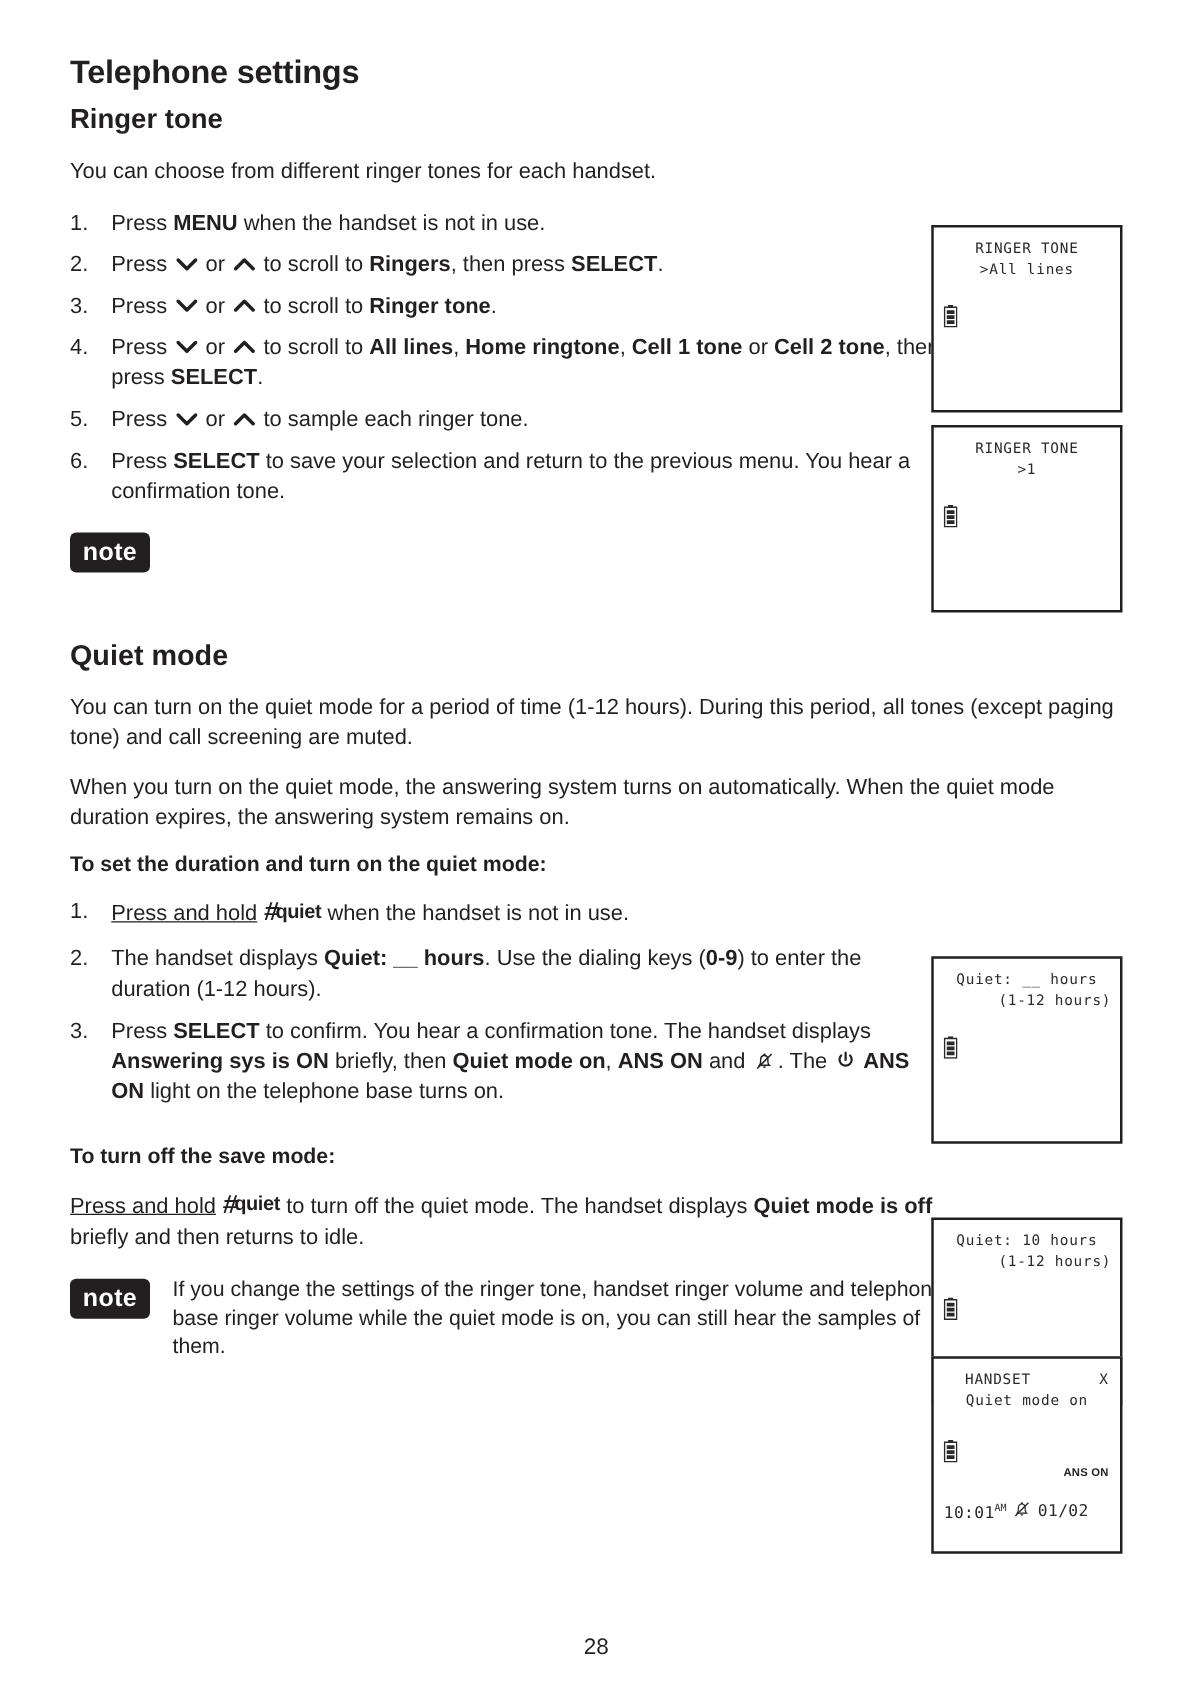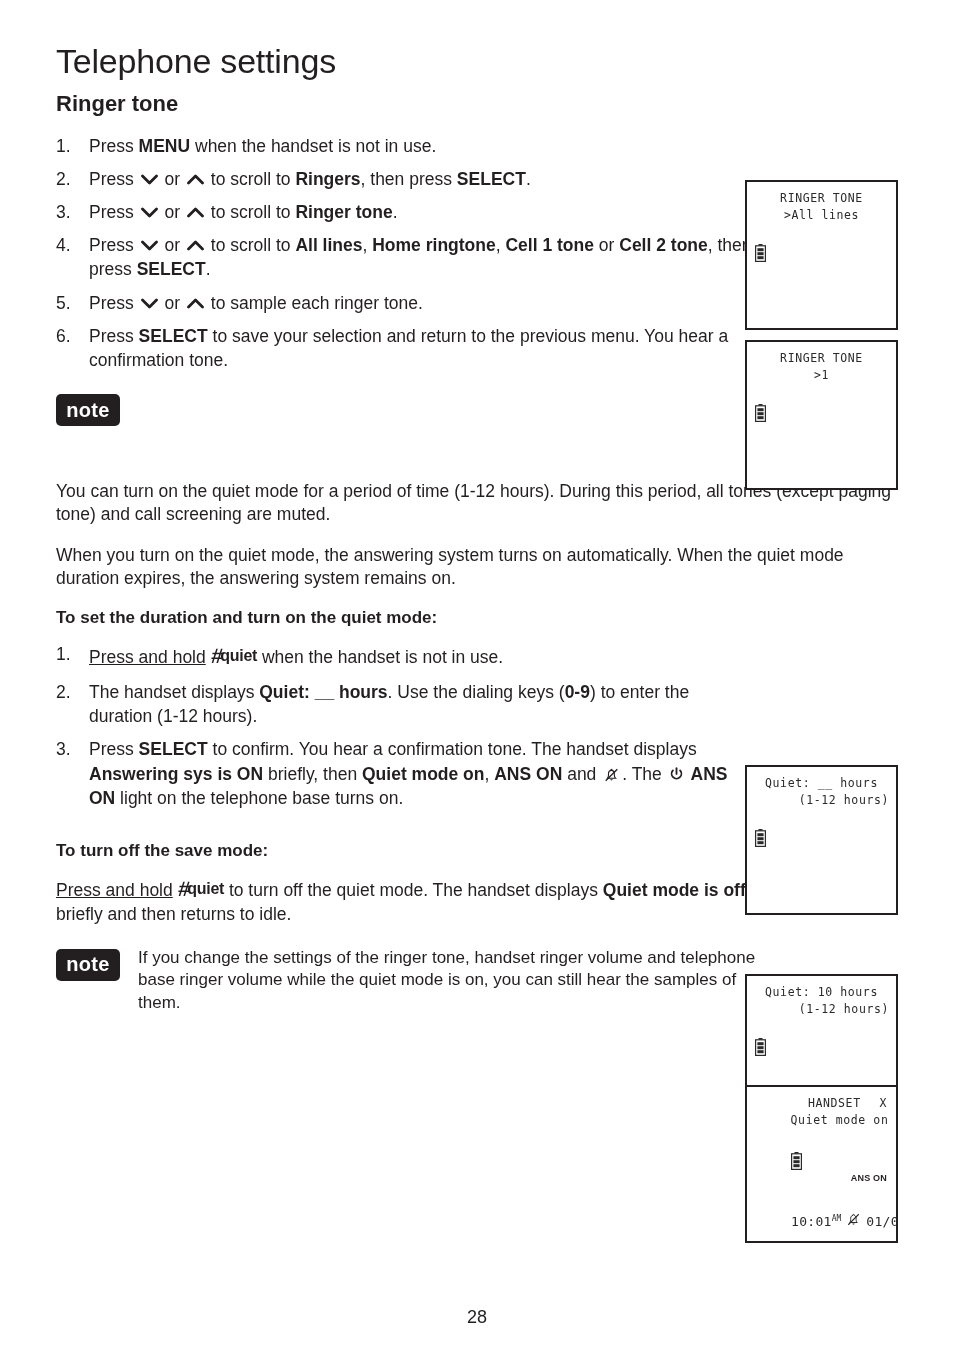--- a/index.html
+++ b/index.html
@@ -23,22 +23,22 @@
 
   
   .content {
     position: absolute;
     left: 56px;
     top: 44px;
     width: 850px;
   }
 
   h1.chapter {
-    font-size: 34px;
-    font-weight: normal;
+    font-size: 26px;
+    font-weight: bold;
     letter-spacing: -0.2px;
     margin: 0 0 12px 0;
     line-height: 1.05;
   }
   h2.section {
     font-size: 22px;
     font-weight: bold;
     margin: 0 0 18px 0;
     line-height: 1.1;
   }
@@ -187,21 +187,21 @@
     top: 86px;
     font-family: "Liberation Sans", sans-serif;
     font-size: 9px;
     font-weight: bold;
     letter-spacing: 0.2px;
   }
   .idle-bottom {
     position: absolute;
     left: 8px;
     right: 7px;
-    bottom: 11px;
+    bottom: 22px;
     display: flex;
     align-items: center;
     justify-content: flex-start;
     gap: 5px;
     font-family: "DejaVu Sans Mono", monospace;
     font-size: 13px;
     letter-spacing: 0.3px;
     color: #2a2a2a;
   }
   .idle-bottom .ampm {
@@ -223,20 +223,21 @@
 </style>
 </head>
 <body>
 
 <div class="page">
 
   <div class="content">
 
     <h1 class="chapter">Telephone settings</h1>
     <h2 class="section">Ringer tone</h2>
+    <p class="body">You can choose from different ringer tones for each handset.</p>
 
     <ol class="steps" id="ringer-steps">
         <li><span class="num">1.</span><span>Press <b>MENU</b> when the handset is not in use.</span></li>
         <li><span class="num">2.</span><span>Press <span class="chev"><svg width="17" height="13" viewBox="0 0 17 13">
                 <path d="M1.5 3 L8.5 10 L15.5 3" fill="none" stroke="#231f20" stroke-width="2.8" stroke-linecap="round" stroke-linejoin="round"></path>
               </svg></span> or <span class="chev"><svg width="17" height="13" viewBox="0 0 17 13">
                 <path d="M1.5 10 L8.5 3 L15.5 10" fill="none" stroke="#231f20" stroke-width="2.8" stroke-linecap="round" stroke-linejoin="round"></path>
               </svg></span> to scroll to <b>Ringers</b>, then press <b>SELECT</b>.</span></li>
         <li><span class="num">3.</span><span>Press <span class="chev"><svg width="17" height="13" viewBox="0 0 17 13">
                 <path d="M1.5 3 L8.5 10 L15.5 3" fill="none" stroke="#231f20" stroke-width="2.8" stroke-linecap="round" stroke-linejoin="round"></path>
@@ -255,20 +256,21 @@
               </svg></span> to sample each ringer tone.</span></li>
         <li><span class="num">6.</span><span>Press <b>SELECT</b> to save your selection and return to the previous menu. You hear a confirmation tone.</span></li>
       </ol>
 
     <div class="note-block">
       <div class="note-badge">note</div>
     </div>
 
     <div style="height:54px"></div>
 
+    <h2 class="section spaced">Quiet mode</h2>
     <p class="body wide">You can turn on the quiet mode for a period of time (1-12 hours). During this period, all tones (except paging tone) and call screening are muted.</p>
     <p class="body wide">When you turn on the quiet mode, the answering system turns on automatically. When the quiet mode duration expires, the answering system remains on.</p>
 
     <h3 class="sub">To set the duration and turn on the quiet mode:</h3>
     <ol class="steps" id="quiet-set-steps">
         <li><span class="num">1.</span><span><span class="u">Press and hold</span> <span><span class="keyhash">#</span><span class="keysub">quiet</span></span> when the handset is not in use.</span></li>
         <li><span class="num">2.</span><span>The handset displays <b>Quiet: __ hours</b>. Use the dialing keys (<b>0-9</b>) to enter the duration (1-12 hours).</span></li>
         <li><span class="num">3.</span><span>Press <b>SELECT</b> to confirm. You hear a confirmation tone. The handset displays <b>Answering sys is ON</b> briefly, then <b>Quiet mode on</b>, <b>ANS ON</b> and <span class="chev" style="width: 17px; height: 16px; vertical-align: -3px;"><svg width="17" height="16" viewBox="0 0 16 16">
                 <path d="M4 11.2h8c-1-0.9-1.2-1.8-1.2-3.1V6.6c0-1.6-1-2.9-2.3-3.2V3c0-0.35-0.2-0.6-0.5-0.6s-0.5 0.25-0.5 0.6v0.4C5.9 3.7 5 5 5 6.6v1.5c0 1.3-0.2 2.2-1 3.1z" fill="none" stroke="#231f20" stroke-width="1.1"></path>
                 <path d="M6.7 12.2c0.1 0.7 0.65 1.2 1.3 1.2s1.2-0.5 1.3-1.2z" fill="#231f20"></path>
@@ -348,21 +350,21 @@
             <rect x="3.5" y="0" width="4" height="1.6" fill="#2a2a2a"></rect>
             <rect x="0.6" y="1.8" width="9.8" height="15.6" fill="none" stroke="#2a2a2a" stroke-width="1.2"></rect>
             <rect x="2.4" y="4.2" width="6.2" height="3" fill="#2a2a2a"></rect>
             <rect x="2.4" y="8.2" width="6.2" height="3" fill="#2a2a2a"></rect>
             <rect x="2.4" y="12.2" width="6.2" height="3" fill="#2a2a2a"></rect>
           </svg>
       </span>
     </div>
   </div>
 
-  <div class="lcd idle" style="left:745px; top:1085px; height:158px;padding-left:36px;">
+  <div class="lcd idle" style="left:745px; top:1085px; height:158px;">
     <div class="lcd-inner">
       <div class="lcd-line" style="display:flex; justify-content:space-between; padding:0 2px 0 18px;">
         <span>HANDSET</span>
         <span>X</span>
       </div>
       <div class="lcd-line center">Quiet mode on</div>
       <span class="batt">
         <svg width="11" height="18" viewBox="0 0 11 18">
             <rect x="3.5" y="0" width="4" height="1.6" fill="#2a2a2a"></rect>
             <rect x="0.6" y="1.8" width="9.8" height="15.6" fill="none" stroke="#2a2a2a" stroke-width="1.2"></rect>

